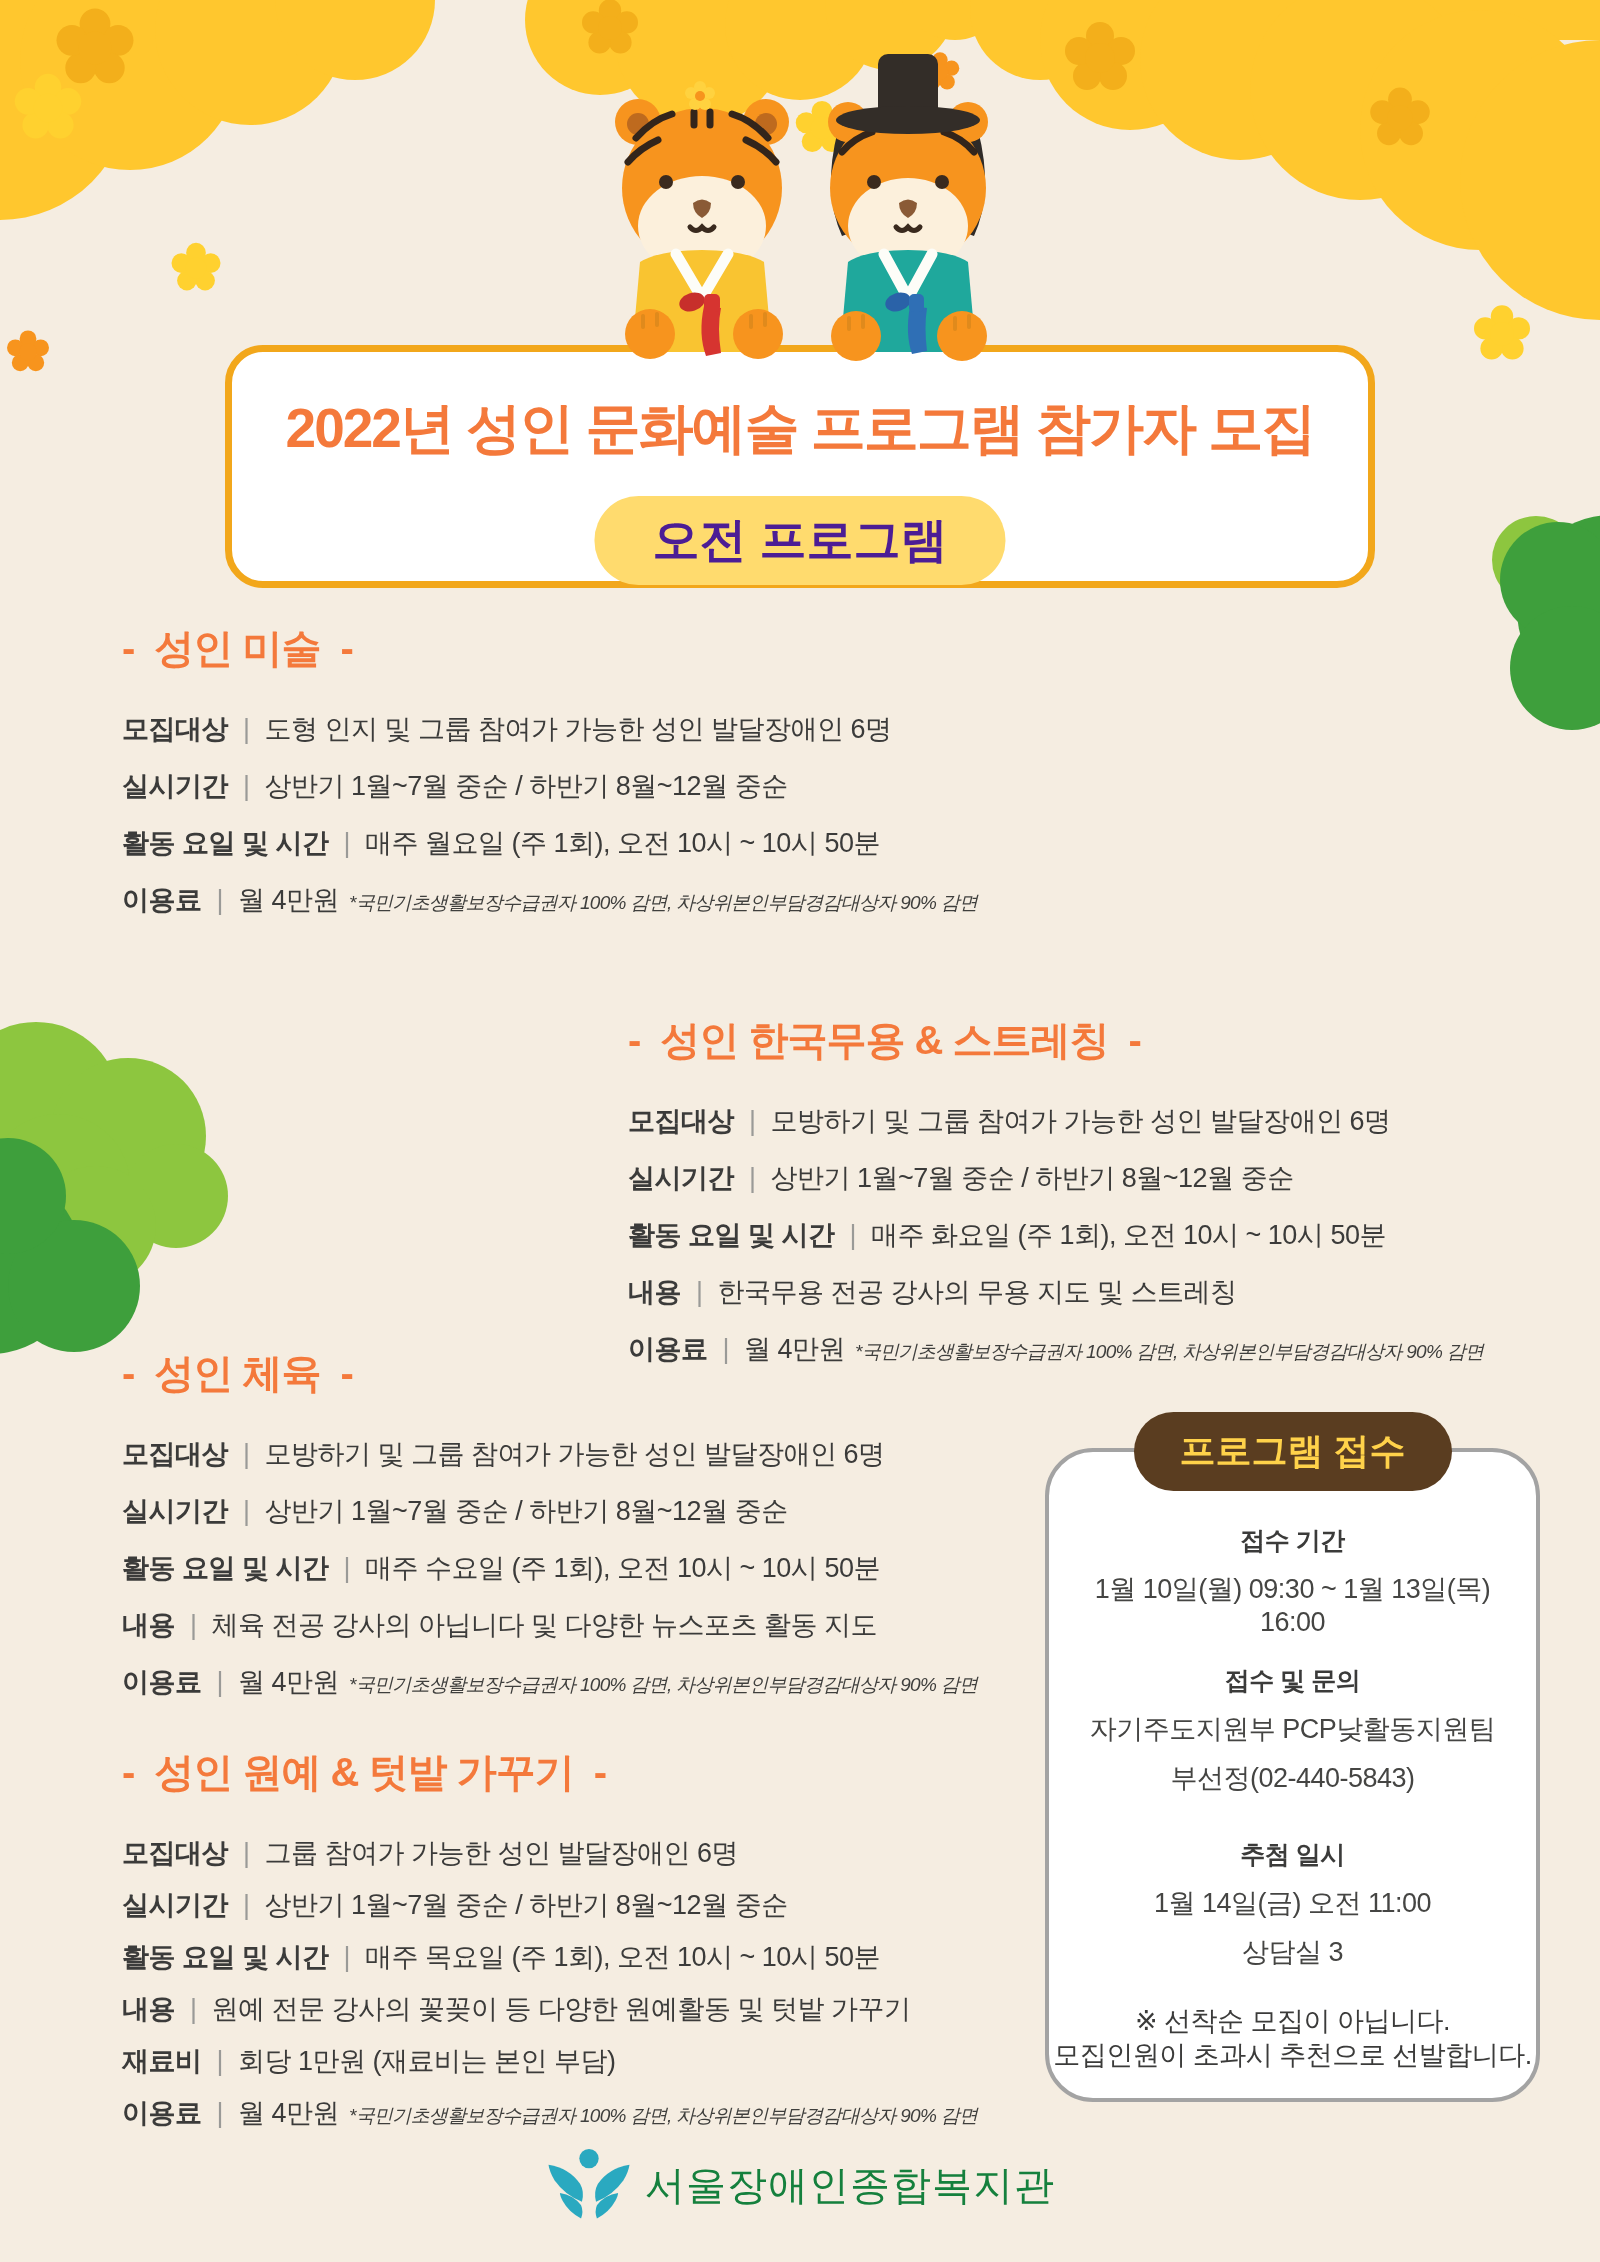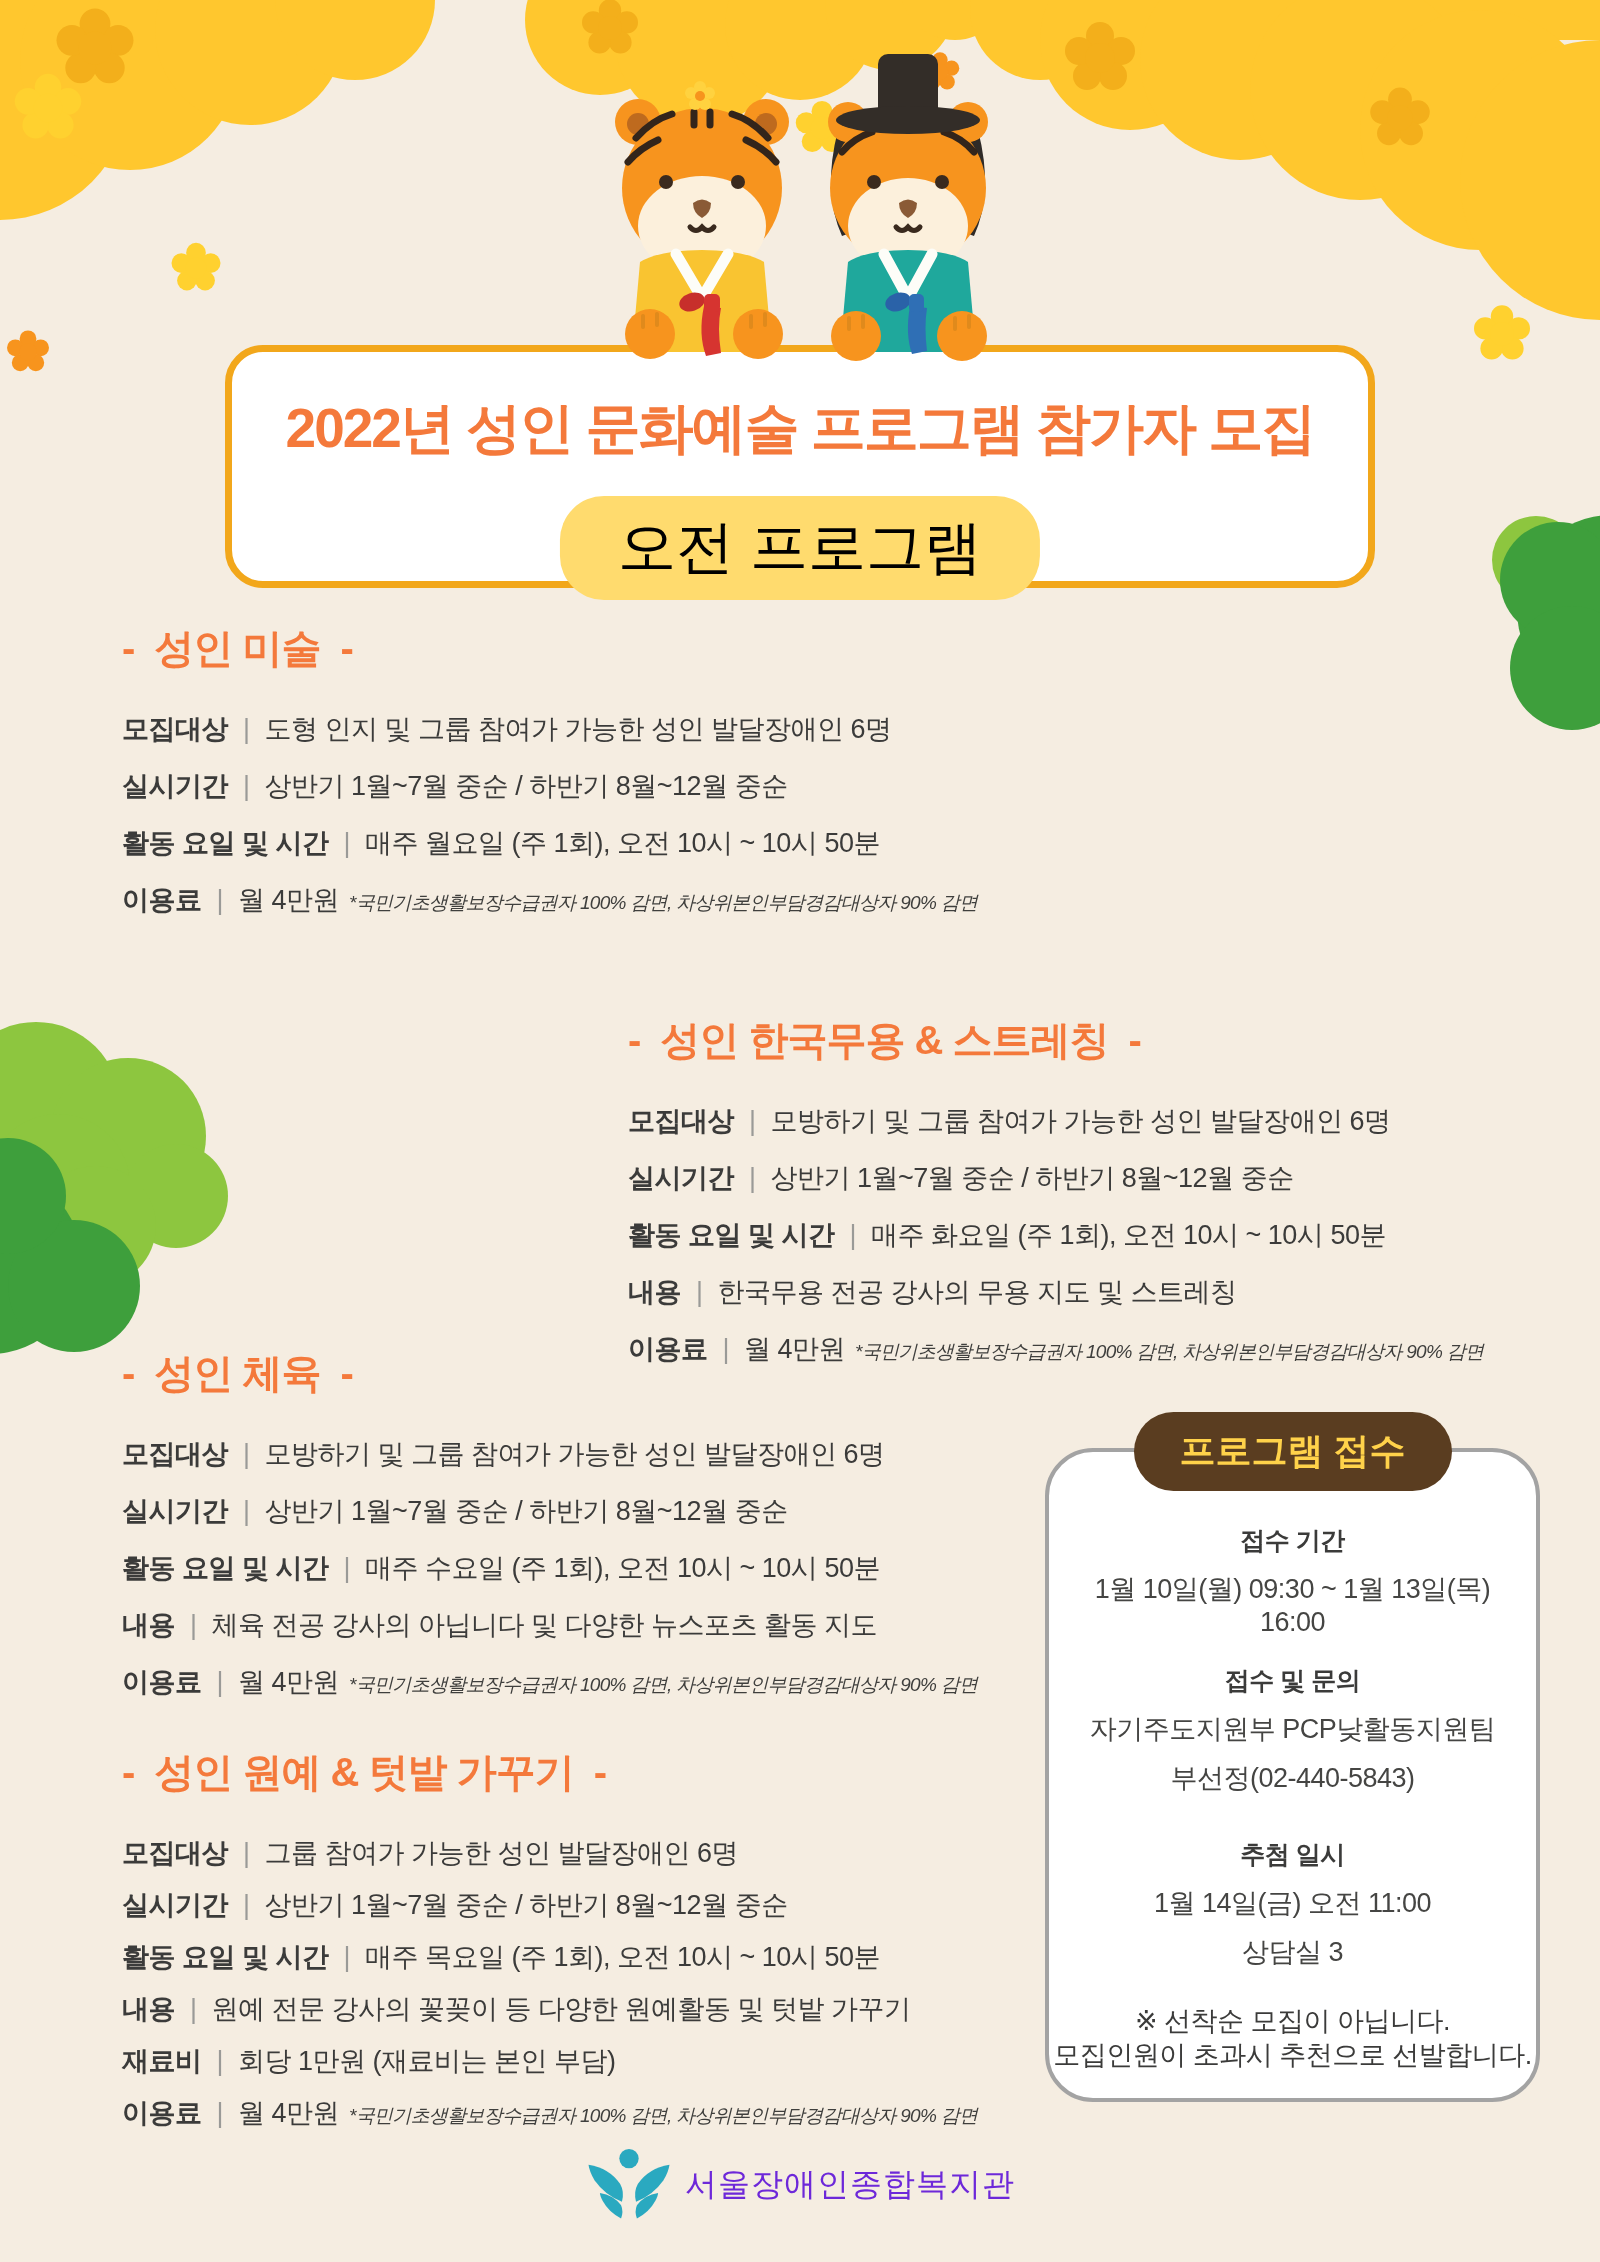--- a/index.html
+++ b/index.html
@@ -20,21 +20,21 @@
     box-sizing:border-box;z-index:3;
   }
   .main-title{
     position:absolute;left:0;right:0;top:40px;text-align:center;
     font-size:55px;font-weight:bold;color:#F4793B;letter-spacing:-2px;
     white-space:nowrap;
   }
   .am-badge{
     position:absolute;left:50%;transform:translateX(-50%);top:144px;
     background:#FFDB6E;border-radius:44px;padding:13px 58px;
-    font-size:58px;font-weight:normal;color:#000000;white-space:nowrap;
+    font-size:47px;font-weight:bold;color:#4c1d95;white-space:nowrap;
   }
 
   
   .section{position:absolute;z-index:2;}
   .sec1{left:122px;top:624px;}
   .sec2{left:628px;top:1016px;}
   .sec3{left:122px;top:1349px;}
   .sec4{left:122px;top:1748px;}
   .sec-heading{
     margin:0 0 40px 0;font-size:40px;line-height:48px;font-weight:bold;
@@ -70,21 +70,21 @@
     position:absolute;top:552px;left:0;width:100%;text-align:center;
     font-size:27px;line-height:34px;color:#3B3B3A;letter-spacing:-0.5px;
   }
   .reg-notice p{margin:0;}
 
   
   .footer{
     position:absolute;left:0;top:2140px;width:1600px;height:90px;
     display:flex;justify-content:center;align-items:center;gap:12px;z-index:2;
   }
-  .logo-text{font-size:32px;color:#6d28d9;letter-spacing:1px;}
+  .logo-text{font-size:40px;color:#15803d;letter-spacing:1px;}
 </style>
 </head>
 <body>
 
 <div class="poster">
 
   <svg class="bg-decor" width="1600" height="2262" viewBox="0 0 1600 2262" aria-hidden="true">
     <defs>
       <g id="flw">
         <circle cx="0" cy="-11" r="7"></circle>

